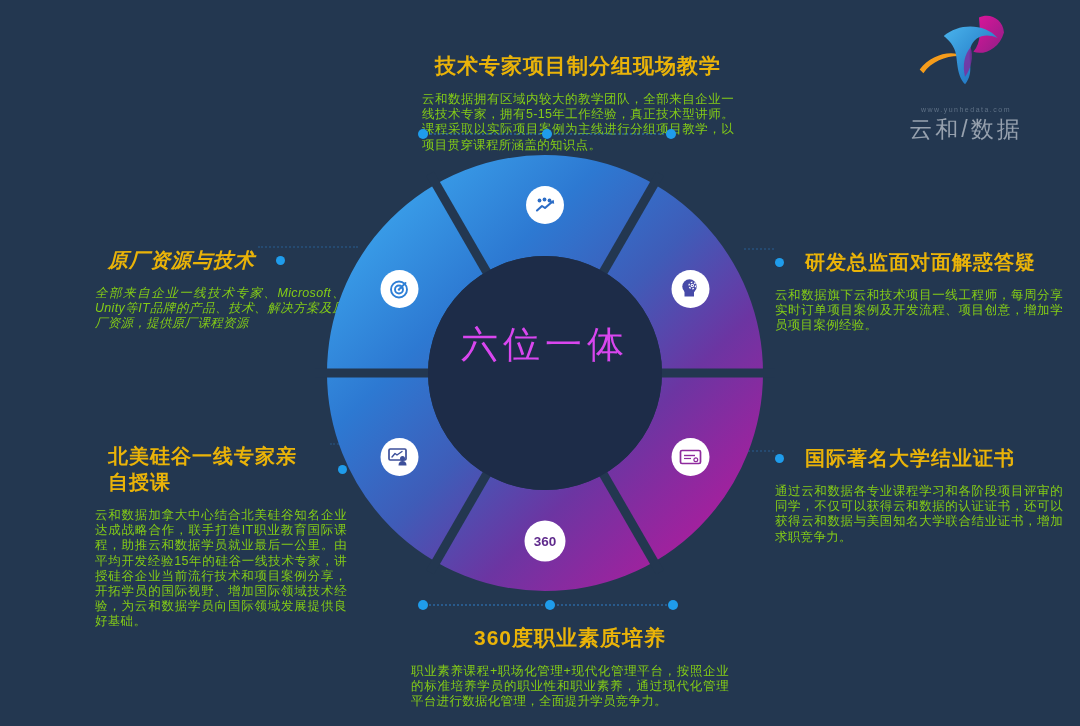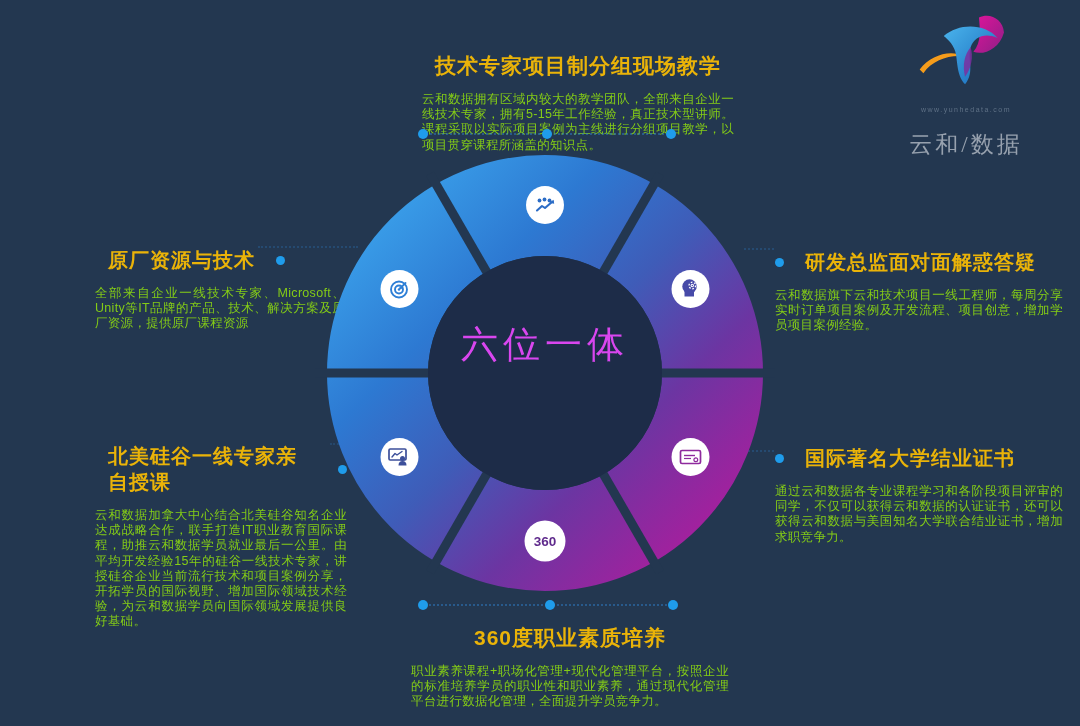--- a/index.html
+++ b/index.html
@@ -6,40 +6,40 @@
   *{box-sizing:border-box;font-family:"Liberation Sans","DejaVu Sans",sans-serif;}
   .stage{position:relative;width:1080px;height:726px;background:#233750;overflow:hidden;}
 
   .block{position:absolute;}
   .block h2{margin:13px;font-size:20px;font-weight:700;color:#eab308;letter-spacing:1px;line-height:26px;}
   .block .body{font-size:12.5px;line-height:15.2px;color:#84cc16;letter-spacing:0.3px;text-align:justify;}
   .title-row{display:flex;align-items:center;gap:8px;}
 
   .blk-top{left:422px;top:40px;width:312px;}
   .blk-top h2{font-size:21px;}
-  .blk-left{left:95px;top:234px;width:250px;}
+  .blk-left{left:95px;top:234px;width:250px;font-style:italic;}
   .blk-right{left:775px;top:236px;width:288px;}
   .blk-bottom-left{left:95px;top:430px;width:252px;}
   .blk-bottom-right{left:775px;top:432px;width:288px;}
   .blk-bottom{left:411px;top:612px;width:318px;}
   .blk-bottom h2{font-size:21px;text-align:center;}
 
   .dot{width:9px;height:9px;border-radius:50%;background:#1f9ceb;flex:0 0 auto;}
   .dotline{position:absolute;height:0;border-top:2px dotted rgba(46,132,212,0.45);}
   .connector{position:absolute;height:10px;}
   .connector .line{position:absolute;left:4px;right:4px;top:4px;border-top:2px dotted rgba(46,132,212,0.45);}
   .connector .bdot{position:absolute;top:0;width:10px;height:10px;border-radius:50%;background:#1f9ceb;}
 
   .donut-wrap{position:absolute;left:315px;top:143px;width:460px;height:460px;}
   .center-text{position:absolute;left:395px;top:320px;width:300px;text-align:center;color:#d946ef;}
   .center-text div{font-size:37px;line-height:49px;letter-spacing:5px;font-weight:400;}
 
   .logo{position:absolute;left:878px;top:12px;width:176px;text-align:center;}
   .logo .url{font-size:7px;color:#5f7186;letter-spacing:1.5px;margin-top:2px;}
-  .logo .wordmark{font-size:23px;color:#97a1ae;letter-spacing:3px;margin-top:16px;font-family:Liberation Serif, serif;}
+  .logo .wordmark{font-size:23px;color:#97a1ae;letter-spacing:3px;margin-top:1px;}
 </style>
 </head>
 <body>
 
 <div class="stage">
 
   <div class="block blk-top">
     <h2>技术专家项目制分组现场教学</h2>
     <div class="body">云和数据拥有区域内较大的教学团队，全部来自企业一线技术专家，拥有5-15年工作经验，真正技术型讲师。课程采取以实际项目案例为主线进行分组项目教学，以项目贯穿课程所涵盖的知识点。</div>
   </div>

